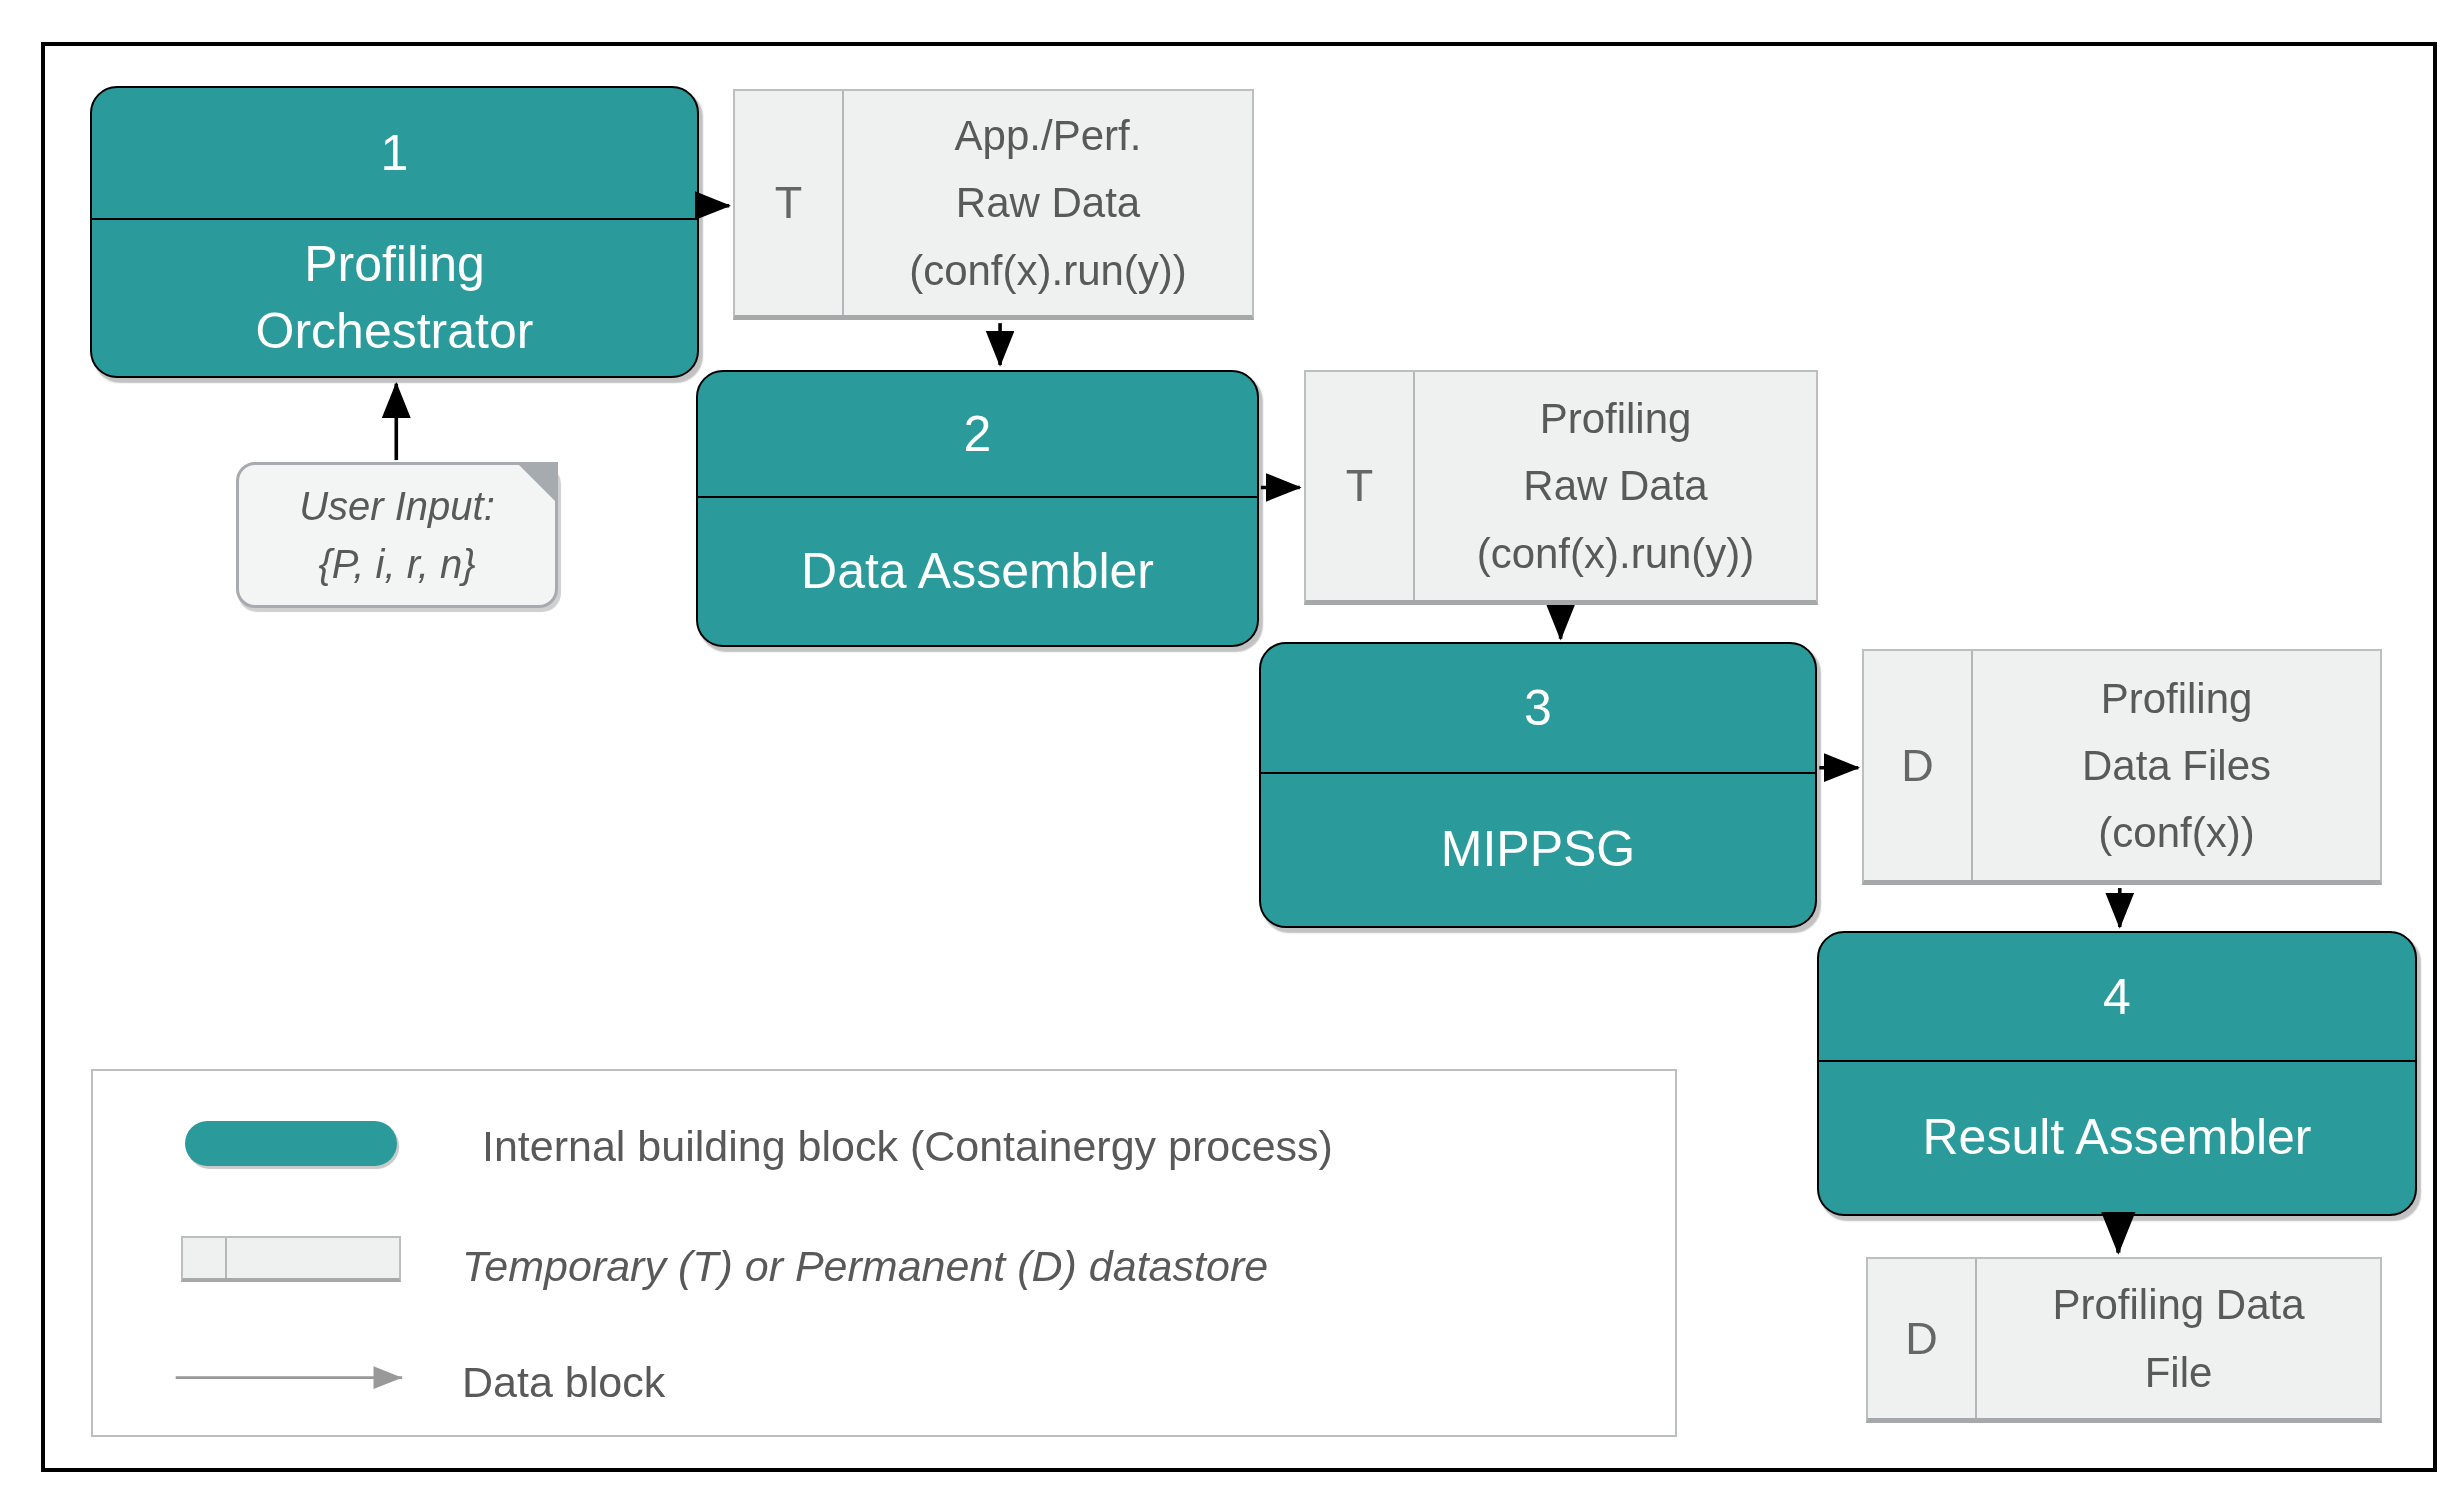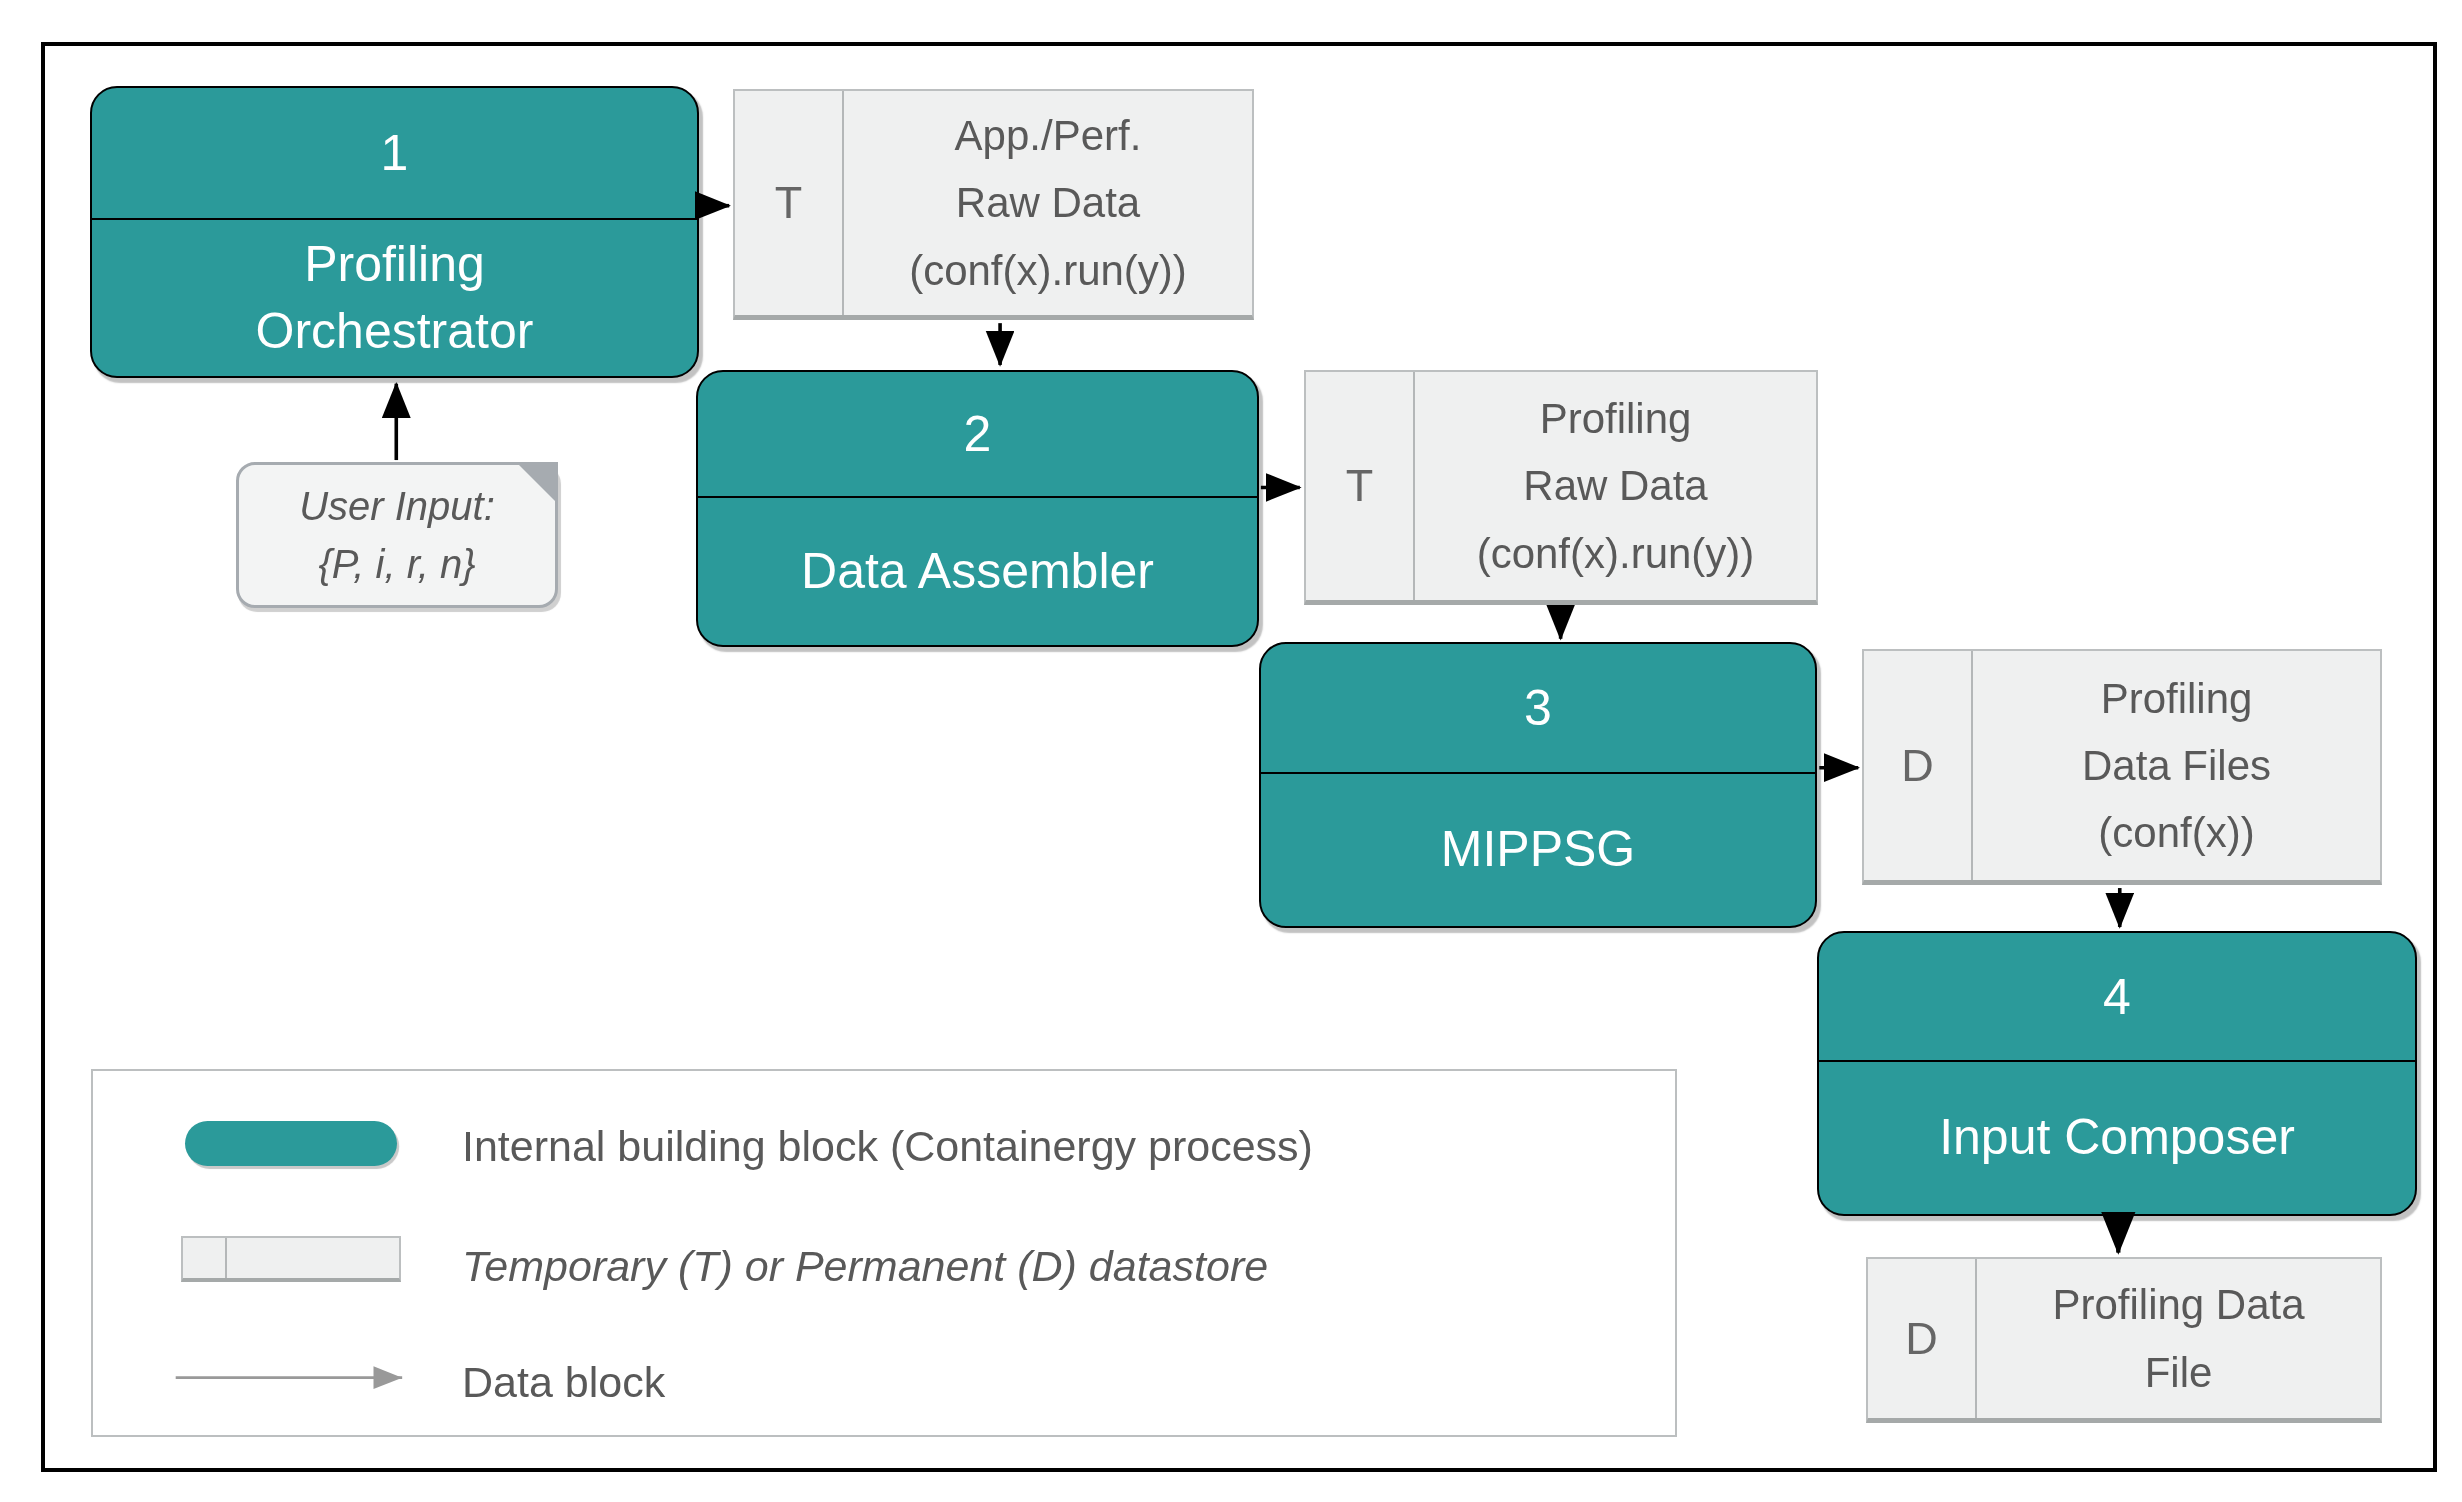--- a/index.html
+++ b/index.html
@@ -160,21 +160,21 @@
     background: #b4b7b8;
   }
   .legend-label {
     position: absolute;
     left: 369px;
     transform: translateY(-50%);
     font-size: 43px;
     color: #595959;
     white-space: nowrap;
   }
-  #legend-label-1 { top: 75px; }
+  #legend-label-1 { top: 75px; margin-left: 20px; }
   #legend-label-2 { top: 195px; font-style: italic; }
   #legend-label-3 { top: 311px; }
 
   .arrows {
     position: absolute;
     left: 0; top: 0;
     width: 2462px; height: 1503px;
     pointer-events: none;
   }
 </style>
@@ -192,21 +192,21 @@
   <div class="block" id="block2">
     <div class="block-number">2</div>
     <div class="block-name">Data Assembler</div>
   </div>
   <div class="block" id="block3">
     <div class="block-number">3</div>
     <div class="block-name">MIPPSG</div>
   </div>
   <div class="block" id="block4">
     <div class="block-number">4</div>
-    <div class="block-name">Input Composer</div>
+    <div class="block-name">Result Assembler</div>
   </div>
 
   <div class="ds" id="ds1">
     <div class="ds-key">T</div>
     <div class="ds-label">App./Perf.
 Raw Data
 (conf(x).run(y))</div>
   </div>
   <div class="ds" id="ds2">
     <div class="ds-key">T</div>

